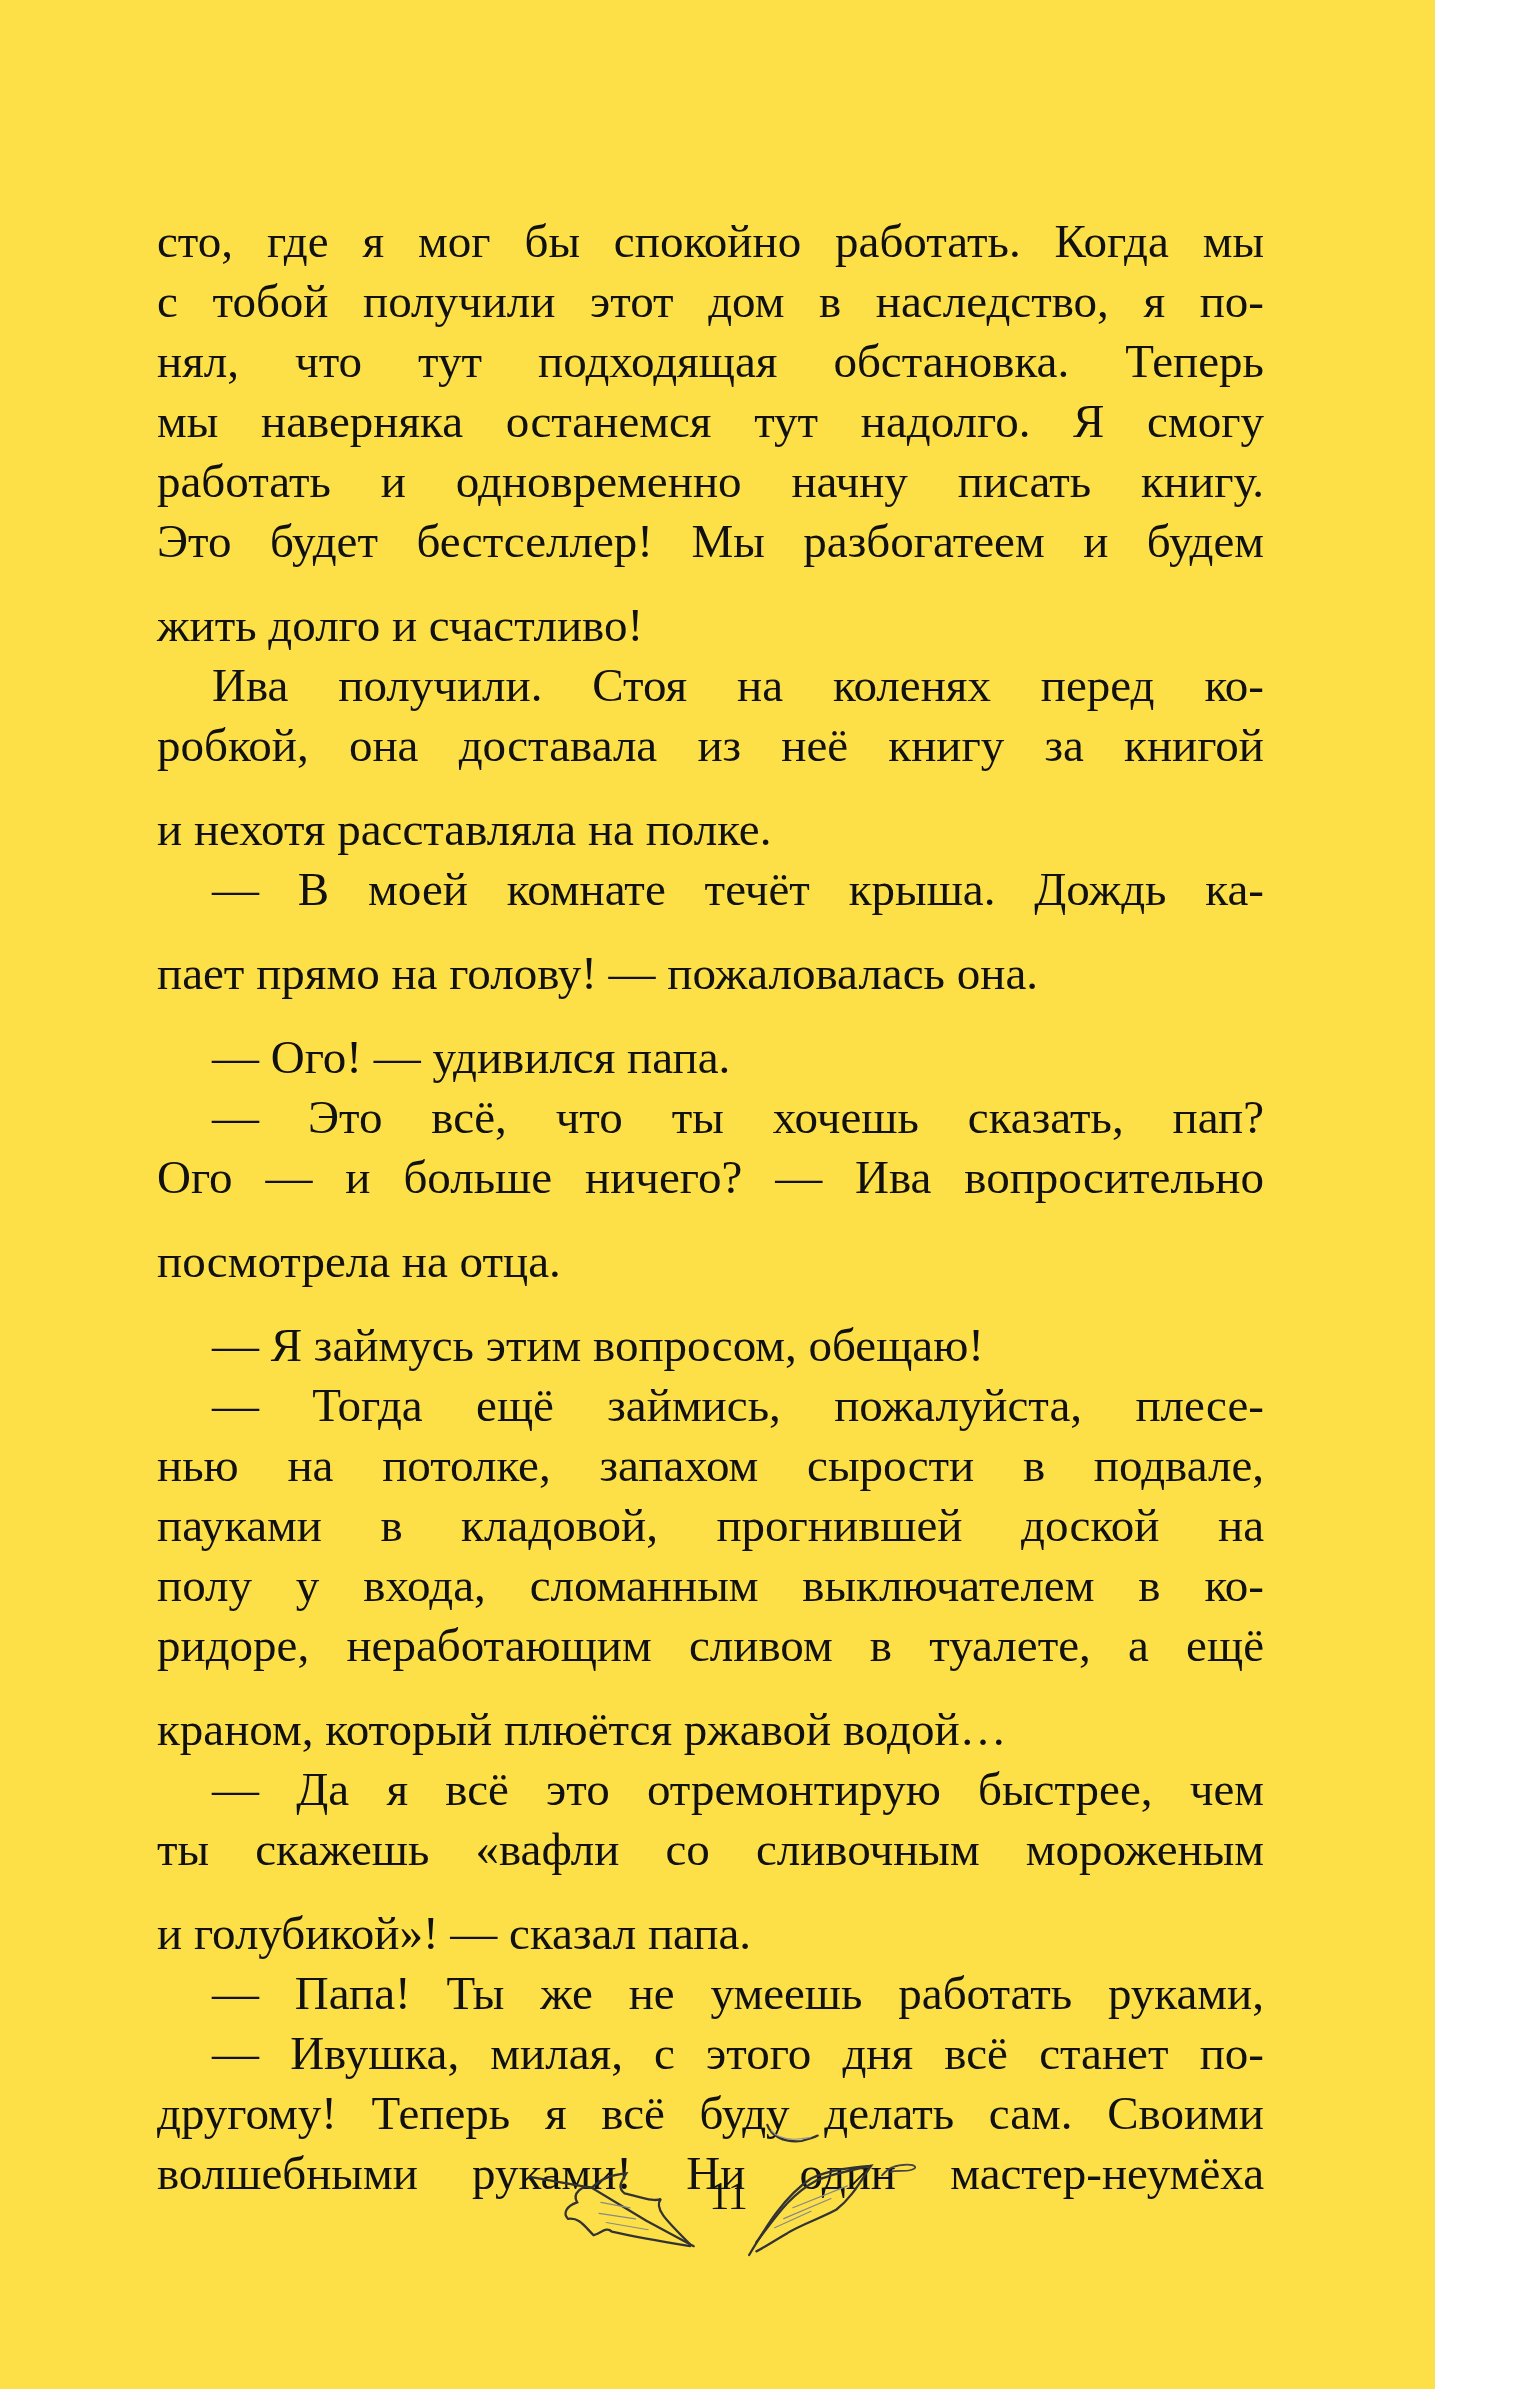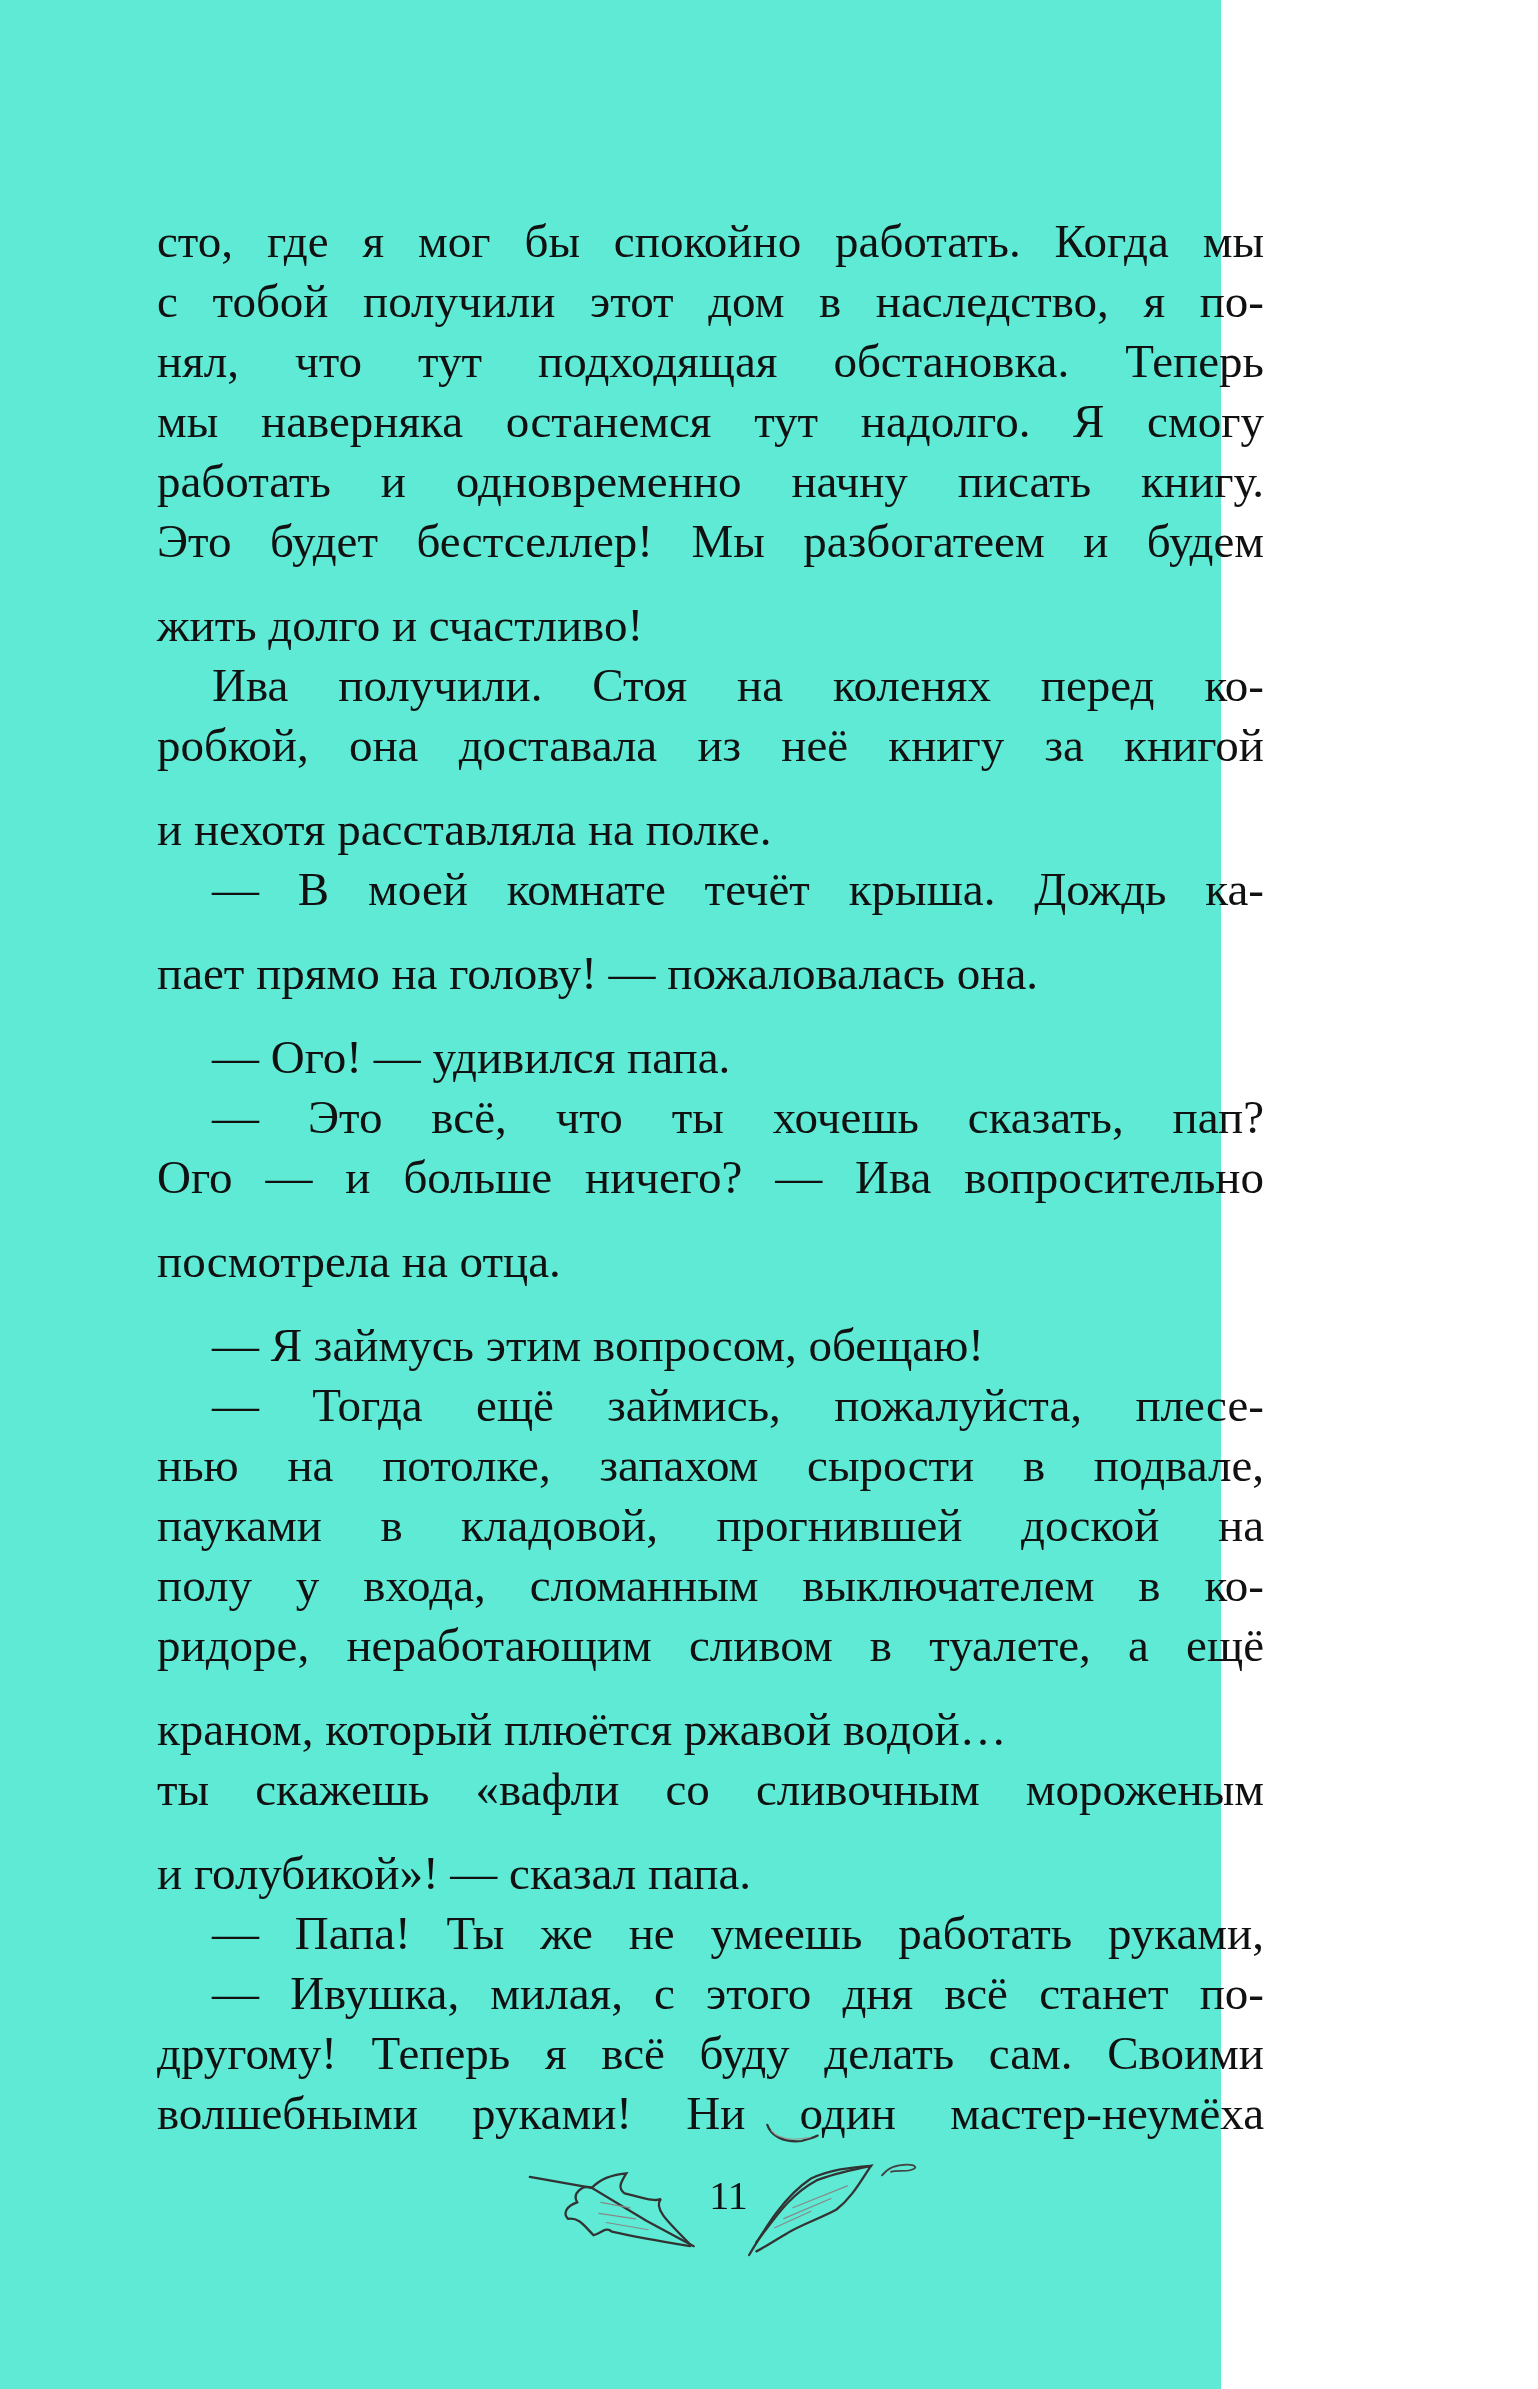--- a/index.html
+++ b/index.html
@@ -1,17 +1,17 @@
 <!DOCTYPE html>
 <html style="font-size:14.6px"><head>
   <meta charset="utf-8">
   <style>
     html, body { margin: 0; padding: 0; background: #ffffff; }
     body { width: 1539px; height: 2389px; position: relative; overflow: hidden; }
-    .page { position: absolute; left: 0; top: 0; width: 1221px; height: 2389px; background: #5eead4; }
+    .page { position: absolute; left: 0; top: 0; width: 1435px; height: 2389px; background: #fde047; }
     .text-block {
       position: absolute; left: 157px; top: 211px; width: 1107px;
       font-family: "Liberation Serif", "DejaVu Serif", serif;
       font-size: 47px; line-height: 60px; color: #111;
       text-align: justify; hyphens: manual;
     }
     .line { display: block; height: 60px; white-space: nowrap; text-align: justify; text-align-last: justify; }
     .line.last { text-align-last: left; margin-top: 24px; }
     .line.indent { padding-left: 55px; }
     .page-number {
@@ -41,20 +41,21 @@
       <div class="line indent">— Это всё, что ты хочешь сказать, пап?</div>
       <div class="line">Ого — и больше ничего? — Ива вопросительно</div>
       <div class="line last">посмотрела на отца.</div>
       <div class="line indent last">— Я займусь этим вопросом, обещаю!</div>
       <div class="line indent">— Тогда ещё займись, пожалуйста, плесе-</div>
       <div class="line">нью на потолке, запахом сырости в подвале,</div>
       <div class="line">пауками в кладовой, прогнившей доской на</div>
       <div class="line">полу у входа, сломанным выключателем в ко-</div>
       <div class="line">ридоре, неработающим сливом в туалете, а ещё</div>
       <div class="line last">краном, который плюётся ржавой водой…</div>
+      <div class="line indent">— Да я всё это отремонтирую быстрее, чем</div>
       <div class="line">ты скажешь «вафли со сливочным мороженым</div>
       <div class="line last">и голубикой»! — сказал папа.</div>
       <div class="line indent">— Папа! Ты же не умеешь работать руками,</div>
       <div class="line indent">— Ивушка, милая, с этого дня всё станет по-</div>
       <div class="line">другому! Теперь я всё буду делать сам. Своими</div>
       <div class="line">волшебными руками! Ни один мастер-неумёха</div>
     </div>
 
   <svg class="leaf" style="left:528px;top:2166px;" width="173" height="82" viewBox="0 0 190 90">
     <g fill="none" stroke="#333" stroke-width="2.5" stroke-linecap="round">

